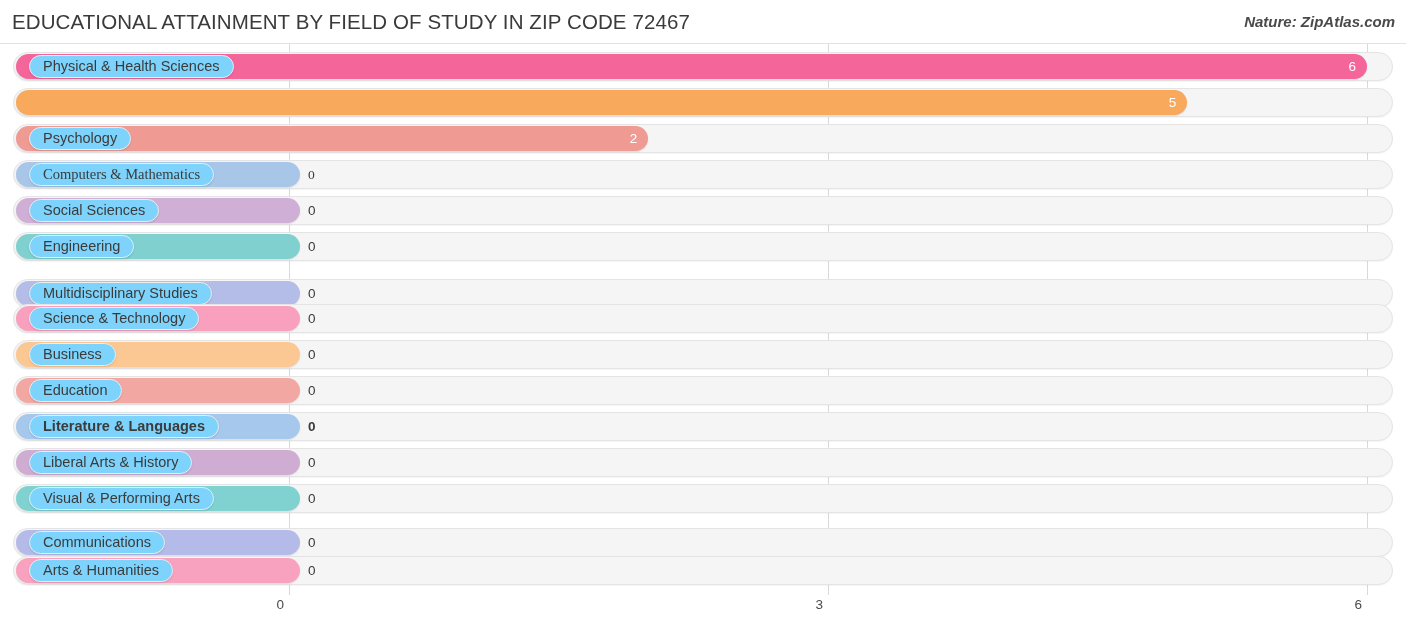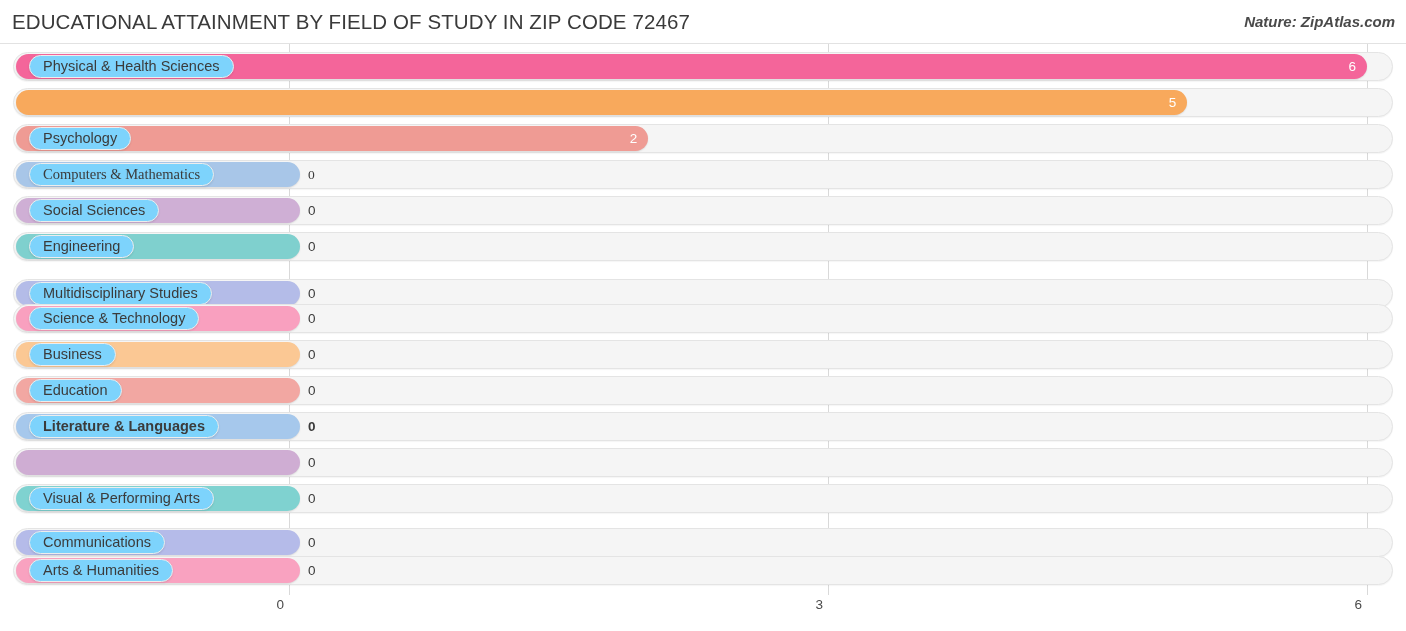--- a/index.html
+++ b/index.html
@@ -244,20 +244,23 @@
       <div class="track"></div>
       <div class="bar" style="width: 284px; background: rgb(166, 200, 236);"></div>
       <div class="pill">
         <span class="pill-label">Literature &amp; Languages</span>
       </div>
       <div class="outside-value" style="left: 295px;">0</div>
     </div>
     <div class="row" style="top: 404px;">
       <div class="track"></div>
       <div class="bar" style="width: 284px; background: rgb(207, 173, 211);"></div>
+      <div class="pill">
+        <span class="pill-label">Liberal Arts &amp; History</span>
+      </div>
       <div class="outside-value" style="left: 295px;">0</div>
     </div>
     <div class="row" style="top: 440px;">
       <div class="track"></div>
       <div class="bar" style="width: 284px; background: rgb(127, 210, 208);"></div>
       <div class="pill">
         <span class="pill-label">Visual &amp; Performing Arts</span>
       </div>
       <div class="outside-value" style="left: 295px;">0</div>
     </div>

